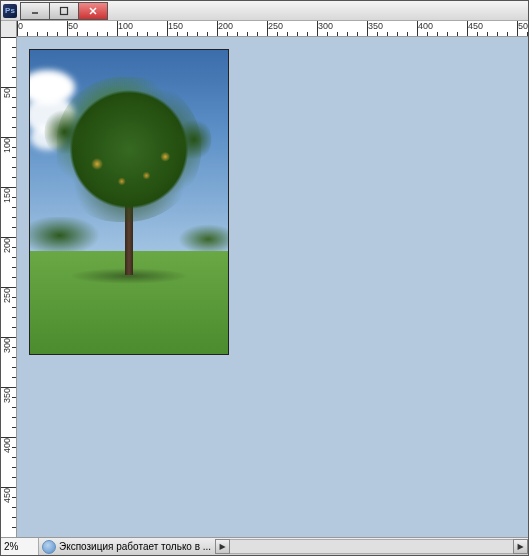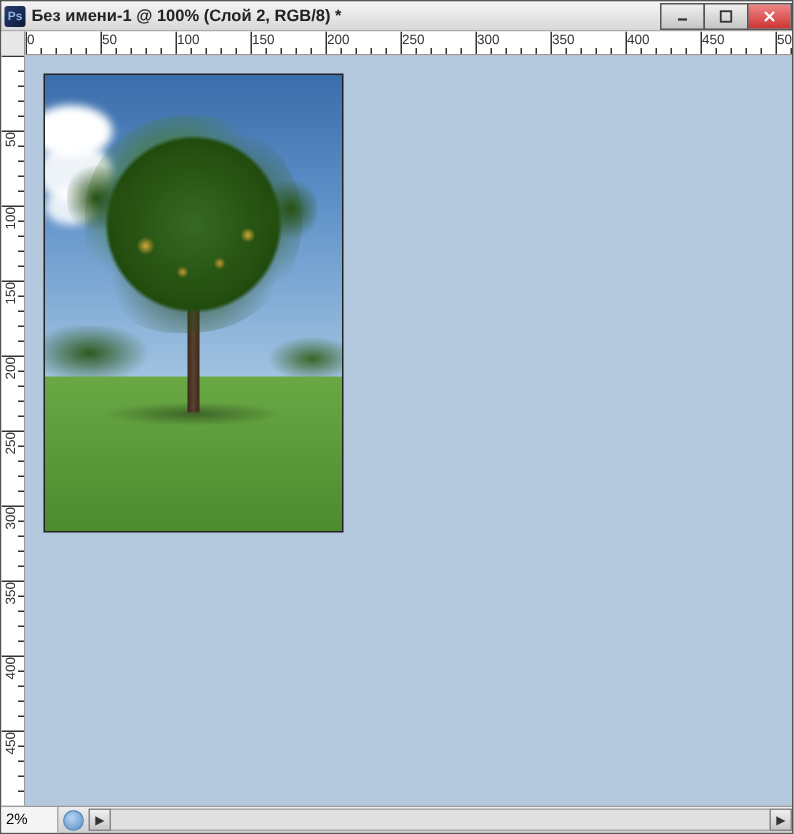--- a/index.html
+++ b/index.html
@@ -296,21 +296,20 @@
       border-left: none;
       border-right: none;
     }
   </style>
 </head>
 <body>
 
 <div class="window">
   <div class="titlebar">
     <div class="app-icon">Ps</div>
-    <div class="title-text">Без имени-1 @ 100% (Слой 2, RGB/8) *</div>
     <div class="win-controls">
       <div class="win-btn min">
         <svg viewBox="0 0 10 10">
             <line x1="2" y1="7" x2="8" y2="7" stroke-width="1.5"></line>
           </svg>
       </div>
       <div class="win-btn max">
         <svg viewBox="0 0 10 10">
             <rect x="1.5" y="1.5" width="7" height="7" stroke-width="1.2"></rect>
           </svg>
@@ -467,18 +466,19 @@
           <div class="shadow"></div>
           <div class="tree-trunk"></div>
           <div class="tree-crown"></div>
           <div class="tree-highlights"></div>
         </div>
       </div>
     </div>
     <div class="statusbar">
       <div class="zoom-box">2%</div>
       <div class="status-icon"></div>
+      <div class="status-text">Экспозиция работает только в ...</div>
       <div class="scroll-arrow">▶</div>
       <div class="hscroll-track"></div>
       <div class="scroll-arrow">▶</div>
     </div>
   </div>
 </div>
 
 </body></html>

